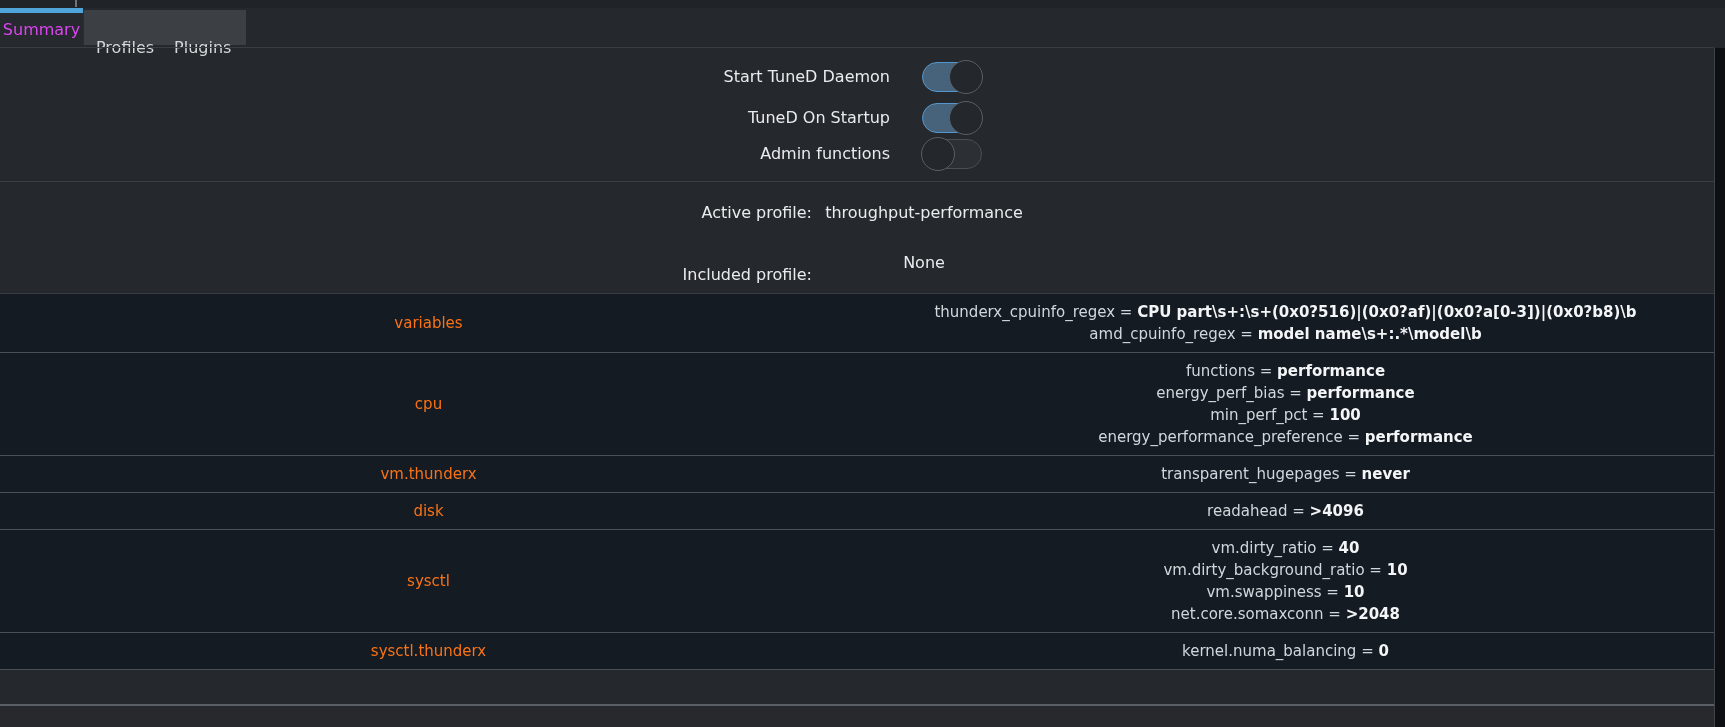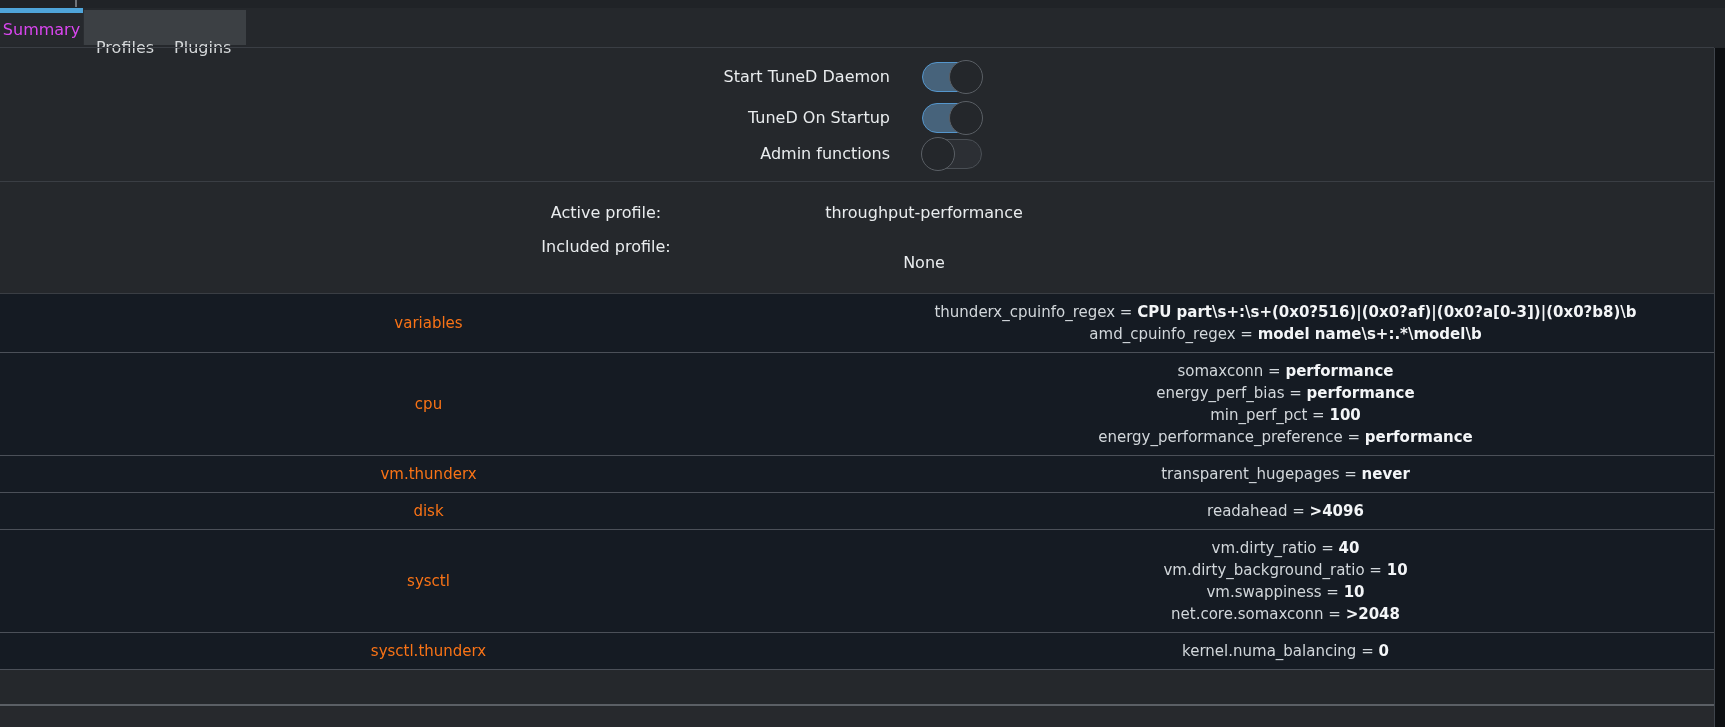--- a/index.html
+++ b/index.html
@@ -45,21 +45,21 @@
   .pill.off { background: #2c2f34; border: 1px solid #4a4f55; }
   .knob {
     position: absolute; width: 34px; height: 34px; border-radius: 50%;
     background: #24272b; border: 1px solid #5a5f65; top: -3px;
   }
   .pill.on  .knob { right: -2px; }
   .pill.off .knob { left: -2px; }
 
   
   .prof-label {
-    left: 400px; width: 412px; height: 22px; text-align: center;
+    left: 400px; width: 412px; height: 22px; text-align: right;
     color: #e9ecee; font-size: 16px; line-height: 22px; white-space: nowrap;
   }
   .prof-value {
     left: 824px; width: 200px; height: 22px; text-align: center;
     color: #e9ecee; font-size: 16px; line-height: 22px; white-space: nowrap;
   }
 
   
   .ptable {
     left: 0; top: 293px; width: 1714px;
@@ -122,36 +122,36 @@
 <div class="abs toggle-label" style="top:143px">Admin functions</div>
 <div class="abs pill off" style="top:139px">
   <span class="knob"></span>
 </div>
 
 <div class="abs hline" style="top:181px"></div>
 
 <div class="abs prof-label" style="top:202px">Active profile:</div>
 <div class="abs prof-value" style="top:202px">throughput-performance</div>
 
-<div class="abs prof-label" style="top:236px">Included profile:</div>
+<div class="abs prof-label" style="top:264px">Included profile:</div>
 <div class="abs prof-value" style="top:252px">None</div>
 
 <div class="abs ptable">
   <div>
       <div class="trow">
         <div class="tcell-name">variables</div>
         <div class="tcell-opts">
           <div class="opt-line"><span class="opt-key">thunderx_cpuinfo_regex = </span><b class="opt-val">CPU part\s+:\s+(0x0?516)|(0x0?af)|(0x0?a[0-3])|(0x0?b8)\b</b></div>
           <div class="opt-line"><span class="opt-key">amd_cpuinfo_regex = </span><b class="opt-val">model name\s+:.*\model\b</b></div>
         </div>
       </div>
       <div class="trow">
         <div class="tcell-name">cpu</div>
         <div class="tcell-opts">
-          <div class="opt-line"><span class="opt-key">somaxconn = </span><b class="opt-val">performance</b></div>
+          <div class="opt-line"><span class="opt-key">functions = </span><b class="opt-val">performance</b></div>
           <div class="opt-line"><span class="opt-key">energy_perf_bias = </span><b class="opt-val">performance</b></div>
           <div class="opt-line"><span class="opt-key">min_perf_pct = </span><b class="opt-val">100</b></div>
           <div class="opt-line"><span class="opt-key">energy_performance_preference = </span><b class="opt-val">performance</b></div>
         </div>
       </div>
       <div class="trow">
         <div class="tcell-name">vm.thunderx</div>
         <div class="tcell-opts">
           <div class="opt-line"><span class="opt-key">transparent_hugepages = </span><b class="opt-val">never</b></div>
         </div>

